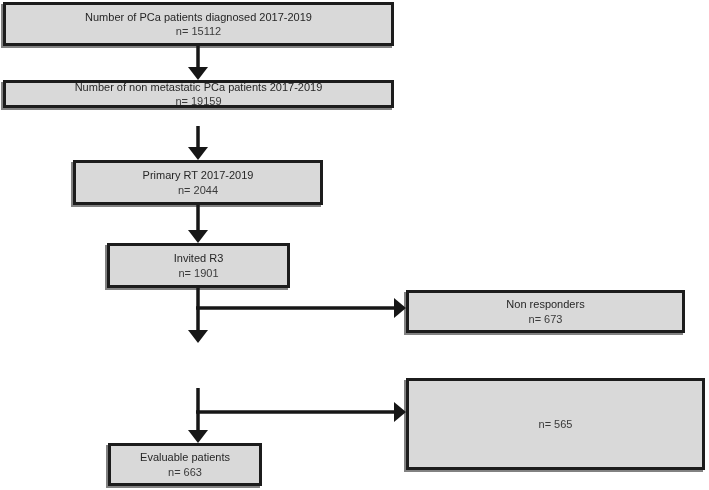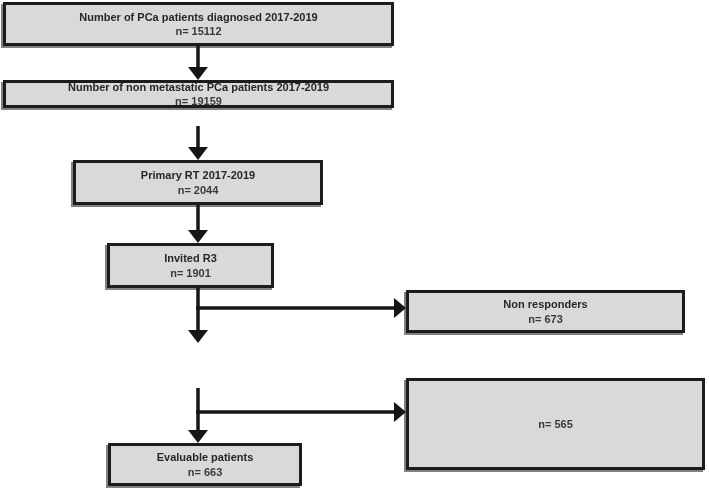--- a/index.html
+++ b/index.html
@@ -23,43 +23,43 @@
     box-shadow: -2px 2px 0 rgba(28,28,28,0.55);
     display: flex;
     flex-direction: column;
     justify-content: center;
     align-items: center;
     text-align: center;
     padding: 2px 8px;
     color: #262626;
   }
   .box .title {
-    font-weight: bold;
+    font-weight: normal;
     font-size: 11px;
     line-height: 1.3;
   }
   .box .n {
-    font-weight: bold;
+    font-weight: normal;
     font-size: 11px;
     line-height: 1.3;
     color: #3a3a3a;
   }
   .box.big .title {
     font-size: 10.5px;
     line-height: 1.32;
   }
   
   #box-diagnosed      { left: 3px;   top: 2px;   width: 391px; height: 44px; }
   #box-nonmetastatic  { left: 3px;   top: 80px;  width: 391px; height: 28px; }
   #box-primary-rt     { left: 73px;  top: 160px; width: 250px; height: 45px; }
-  #box-invited        { left: 107px; top: 243px; width: 167px; height: 45px; }
+  #box-invited        { left: 107px; top: 243px; width: 183px; height: 45px; }
   #box-nonresponders  { left: 406px; top: 290px; width: 279px; height: 43px; }
   #box-responded      { left: 107px; top: 343px; width: 183px; height: 45px; }
   #box-excluded       { left: 406px; top: 378px; width: 299px; height: 92px; }
-  #box-evaluable      { left: 108px; top: 443px; width: 194px; height: 43px; }
+  #box-evaluable      { left: 108px; top: 443px; width: 154px; height: 43px; }
   #arrow-layer {
     position: absolute;
     left: 0; top: 0;
     width: 709px;
     height: 490px;
     pointer-events: none;
   }
   #arrow-layer .stroke { stroke: #161616; stroke-width: 3.5; }
   #arrow-layer .head   { fill: #161616; stroke: none; }
 </style>

